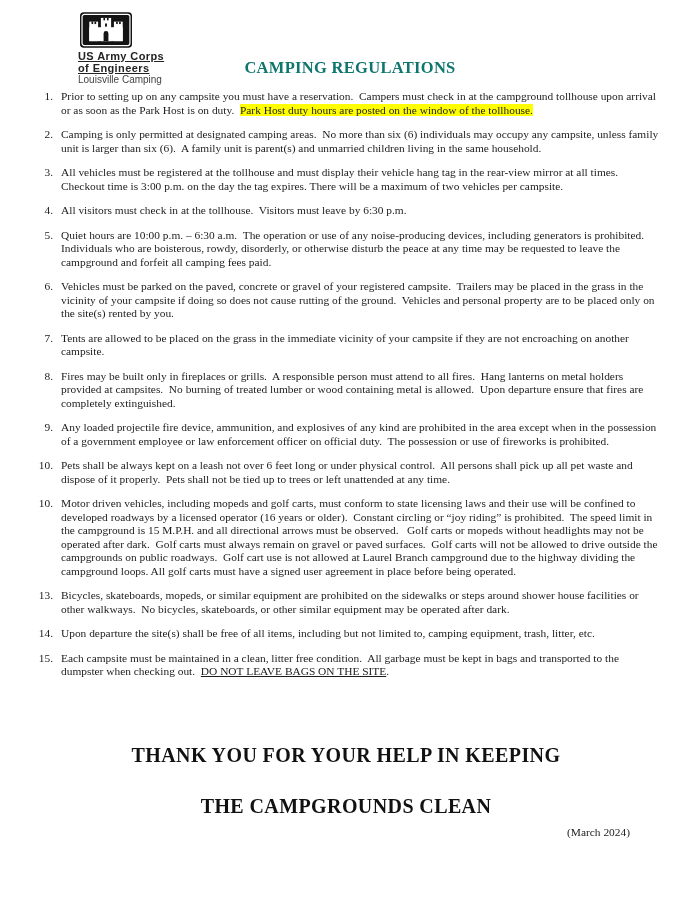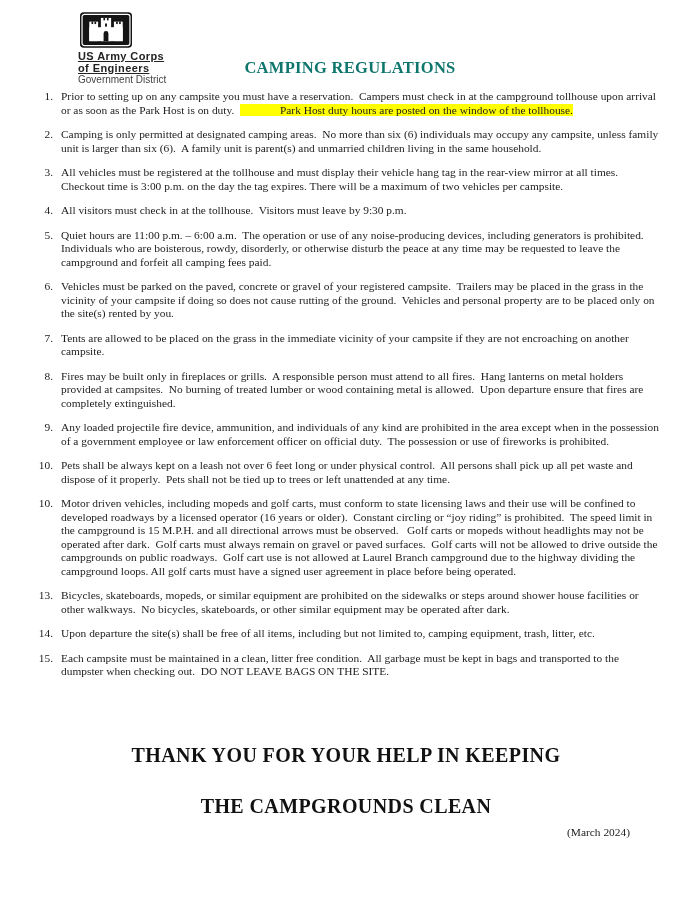--- a/index.html
+++ b/index.html
@@ -74,22 +74,22 @@
     font-size: 11.4px;
     line-height: 13.5px;
   }
   .reg-text {
     margin: 0 0 0 8px;
     width: 602px;
     font-size: 11.4px;
     line-height: 13.5px;
     white-space: pre-wrap;
   }
-  .hl { background: #ffff00; padding-left: 40px; }
-  .ul { }
+  .hl { background: #ffff00; }
+  .ul { text-decoration: underline; }
   
   .footer {
     position: absolute;
     left: 0;
     top: 744px;
     width: 692px;
   }
   .footer-big {
     margin: 0;
     text-align: center;
@@ -130,62 +130,62 @@
       <rect x="42.1" y="10" width="1.8" height="2.6" fill="#141414"></rect>
       <rect x="25.2" y="6" width="1.8" height="2.6" fill="#141414"></rect>
       <rect x="29" y="6" width="1.8" height="2.6" fill="#141414"></rect>
 
       <rect x="27" y="12" width="2" height="3.4" fill="#141414"></rect>
       <path d="M25.4 31 v-8.2 a2.6 2.6 0 0 1 5.2 0 V31 Z" fill="#141414"></path>
     </svg>
     <div class="org-lines">
       <div class="org-line-bold">US Army Corps</div>
       <div class="org-line-bold">of Engineers</div>
-      <div class="org-line-small">Government District</div>
+      <div class="org-line-small">Louisville Camping</div>
     </div>
   </div>
 
   <h1 class="doc-title">CAMPING REGULATIONS</h1>
 
   <main class="reg-list">
       <div class="reg-item">
         <span class="reg-num">1.</span>
         <p class="reg-text"><span>Prior to setting up on any campsite you must have a reservation.  Campers must check in at the campground tollhouse upon arrival or as soon as the Park Host is on duty.  </span><span class="hl" style="background: rgb(255, 255, 0);">Park Host duty hours are posted on the window of the tollhouse.</span></p>
       </div>
       <div class="reg-item">
         <span class="reg-num">2.</span>
         <p class="reg-text"><span>Camping is only permitted at designated camping areas.  No more than six (6) individuals may occupy any campsite, unless family unit is larger than six (6).  A family unit is parent(s) and unmarried children living in the same household.</span></p>
       </div>
       <div class="reg-item">
         <span class="reg-num">3.</span>
         <p class="reg-text"><span>All vehicles must be registered at the tollhouse and must display their vehicle hang tag in the rear-view mirror at all times.  Checkout time is 3:00 p.m. on the day the tag expires. There will be a maximum of two vehicles per campsite.</span></p>
       </div>
       <div class="reg-item">
         <span class="reg-num">4.</span>
-        <p class="reg-text"><span>All visitors must check in at the tollhouse.  Visitors must leave by 9:30 p.m.</span></p>
+        <p class="reg-text"><span>All visitors must check in at the tollhouse.  Visitors must leave by 6:30 p.m.</span></p>
       </div>
       <div class="reg-item">
         <span class="reg-num">5.</span>
-        <p class="reg-text"><span>Quiet hours are 11:00 p.m. – 6:00 a.m.  The operation or use of any noise-producing devices, including generators is prohibited.  Individuals who are boisterous, rowdy, disorderly, or otherwise disturb the peace at any time may be requested to leave the campground and forfeit all camping fees paid.</span></p>
+        <p class="reg-text"><span>Quiet hours are 10:00 p.m. – 6:30 a.m.  The operation or use of any noise-producing devices, including generators is prohibited.  Individuals who are boisterous, rowdy, disorderly, or otherwise disturb the peace at any time may be requested to leave the campground and forfeit all camping fees paid.</span></p>
       </div>
       <div class="reg-item">
         <span class="reg-num">6.</span>
         <p class="reg-text"><span>Vehicles must be parked on the paved, concrete or gravel of your registered campsite.  Trailers may be placed in the grass in the vicinity of your campsite if doing so does not cause rutting of the ground.  Vehicles and personal property are to be placed only on the site(s) rented by you.</span></p>
       </div>
       <div class="reg-item">
         <span class="reg-num">7.</span>
         <p class="reg-text"><span>Tents are allowed to be placed on the grass in the immediate vicinity of your campsite if they are not encroaching on another campsite.</span></p>
       </div>
       <div class="reg-item">
         <span class="reg-num">8.</span>
         <p class="reg-text"><span>Fires may be built only in fireplaces or grills.  A responsible person must attend to all fires.  Hang lanterns on metal holders provided at campsites.  No burning of treated lumber or wood containing metal is allowed.  Upon departure ensure that fires are completely extinguished.</span></p>
       </div>
       <div class="reg-item">
         <span class="reg-num">9.</span>
-        <p class="reg-text"><span>Any loaded projectile fire device, ammunition, and individuals of any kind are prohibited in the area except when in the possession of a government employee or law enforcement officer on official duty.  The possession or use of fireworks is prohibited.</span></p>
+        <p class="reg-text"><span>Any loaded projectile fire device, ammunition, and explosives of any kind are prohibited in the area except when in the possession of a government employee or law enforcement officer on official duty.  The possession or use of fireworks is prohibited.</span></p>
       </div>
       <div class="reg-item">
         <span class="reg-num">10.</span>
         <p class="reg-text"><span>Pets shall be always kept on a leash not over 6 feet long or under physical control.  All persons shall pick up all pet waste and dispose of it properly.  Pets shall not be tied up to trees or left unattended at any time.</span></p>
       </div>
       <div class="reg-item">
         <span class="reg-num">10.</span>
         <p class="reg-text"><span>Motor driven vehicles, including mopeds and golf carts, must conform to state licensing laws and their use will be confined to developed roadways by a licensed operator (16 years or older).  Constant circling or “joy riding” is prohibited.  The speed limit in the campground is 15 M.P.H. and all directional arrows must be observed.   Golf carts or mopeds without headlights may not be operated after dark.  Golf carts must always remain on gravel or paved surfaces.  Golf carts will not be allowed to drive outside the campgrounds on public roadways.  Golf cart use is not allowed at Laurel Branch campground due to the highway dividing the campground loops. All golf carts must have a signed user agreement in place before being operated.</span></p>
       </div>
       <div class="reg-item">

